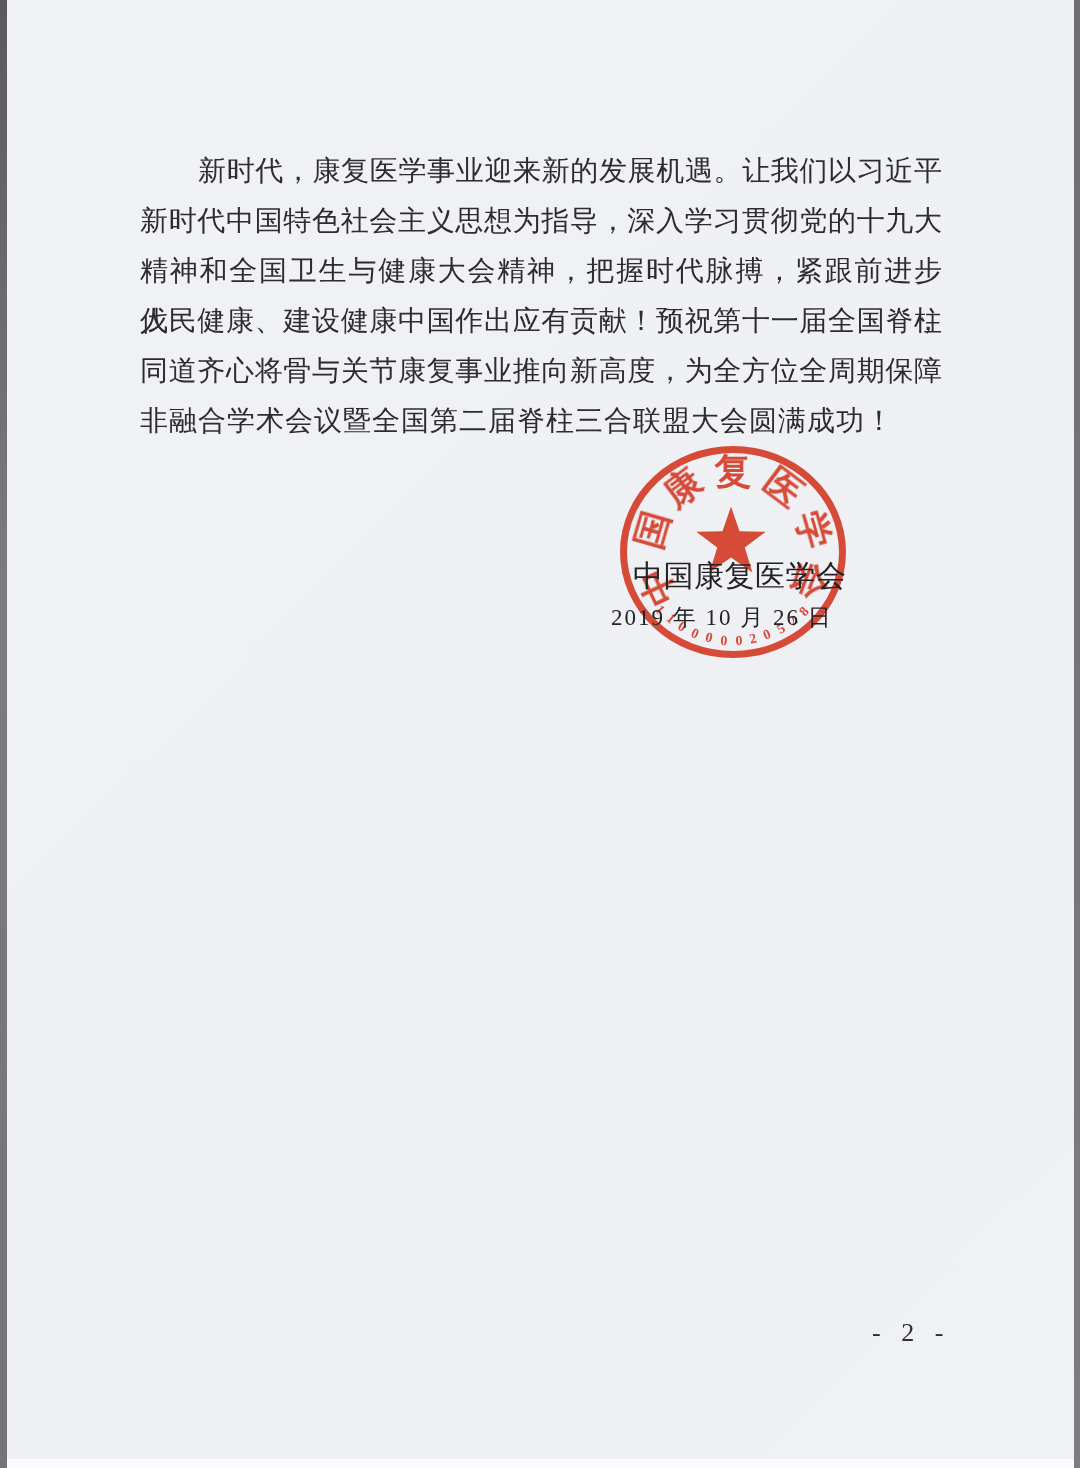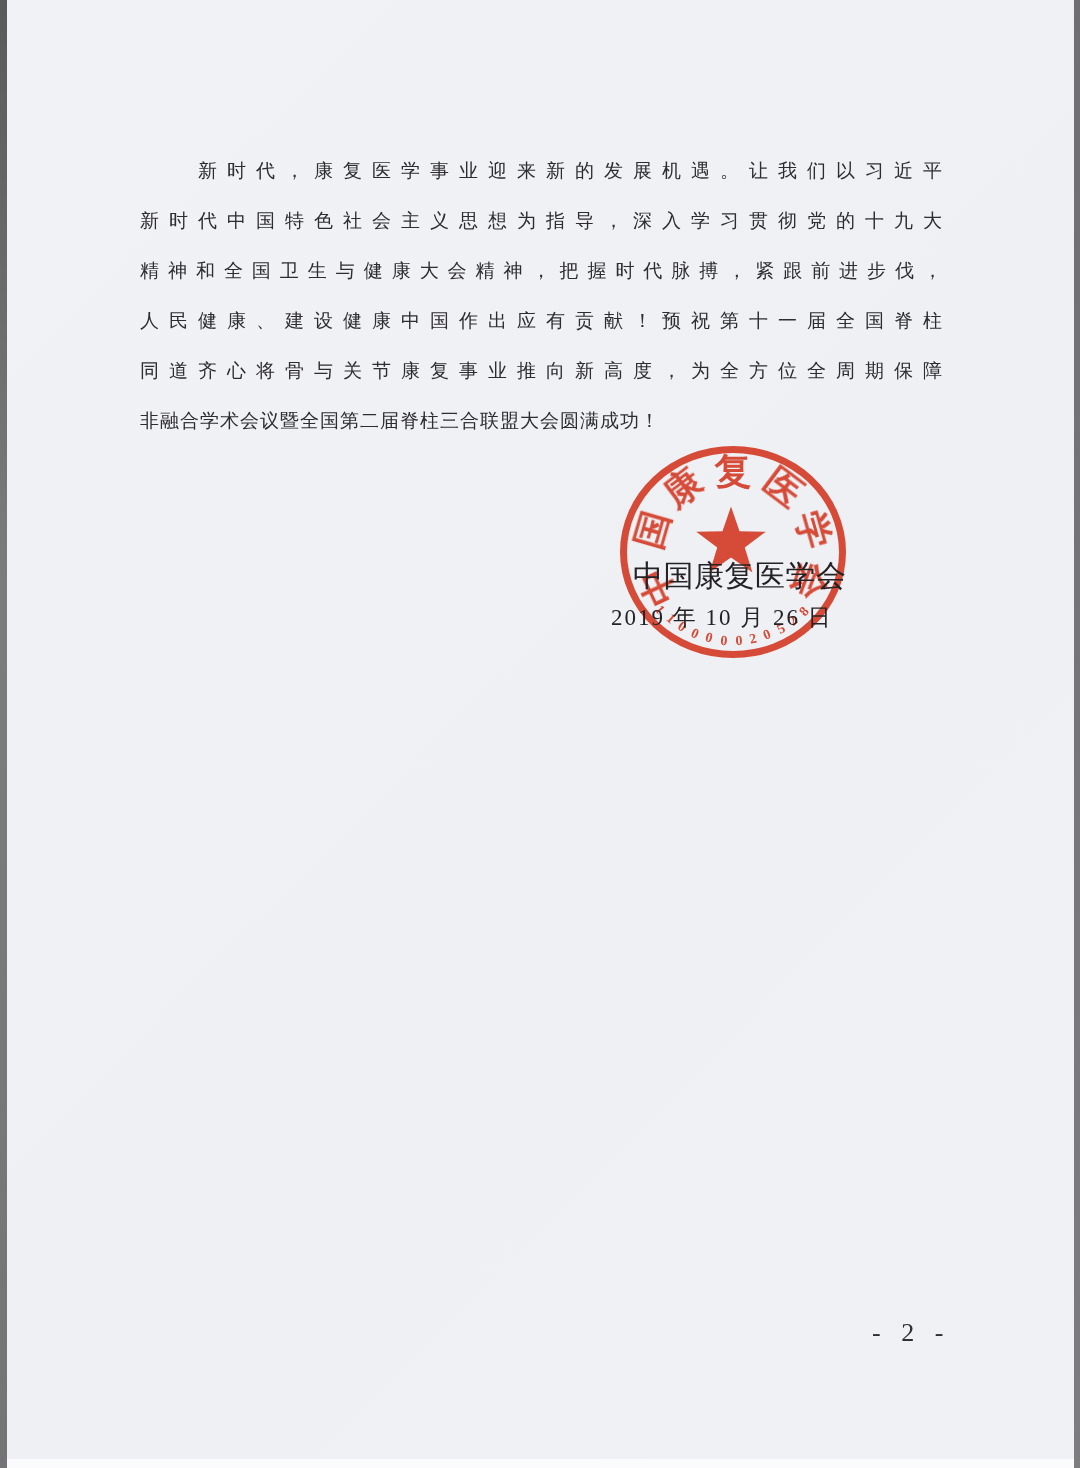--- a/index.html
+++ b/index.html
@@ -19,21 +19,21 @@
     position:absolute; right:0; top:0; width:6px; height:100%;
     background:linear-gradient(180deg,#6f6f71,#7d7d7f);
   }
   .edge-bottom {
     position:absolute; left:7px; right:6px; bottom:0; height:9px;
     background:#fbfbfd;
   }
   
   .letter-body {
     position:absolute; left:140px; top:146px; width:802px;
-    color:#2d2d31; font-size:19px;
+    color:#2d2d31; font-size:28px;
   }
   .body-line {
     height:50px; line-height:50px;
     text-align:justify; text-align-last:justify;
     text-justify:inter-character;
   }
   .body-line.first { text-indent:58px; }
   .body-line.last  { text-align-last:left; letter-spacing:1px; }
 
   

